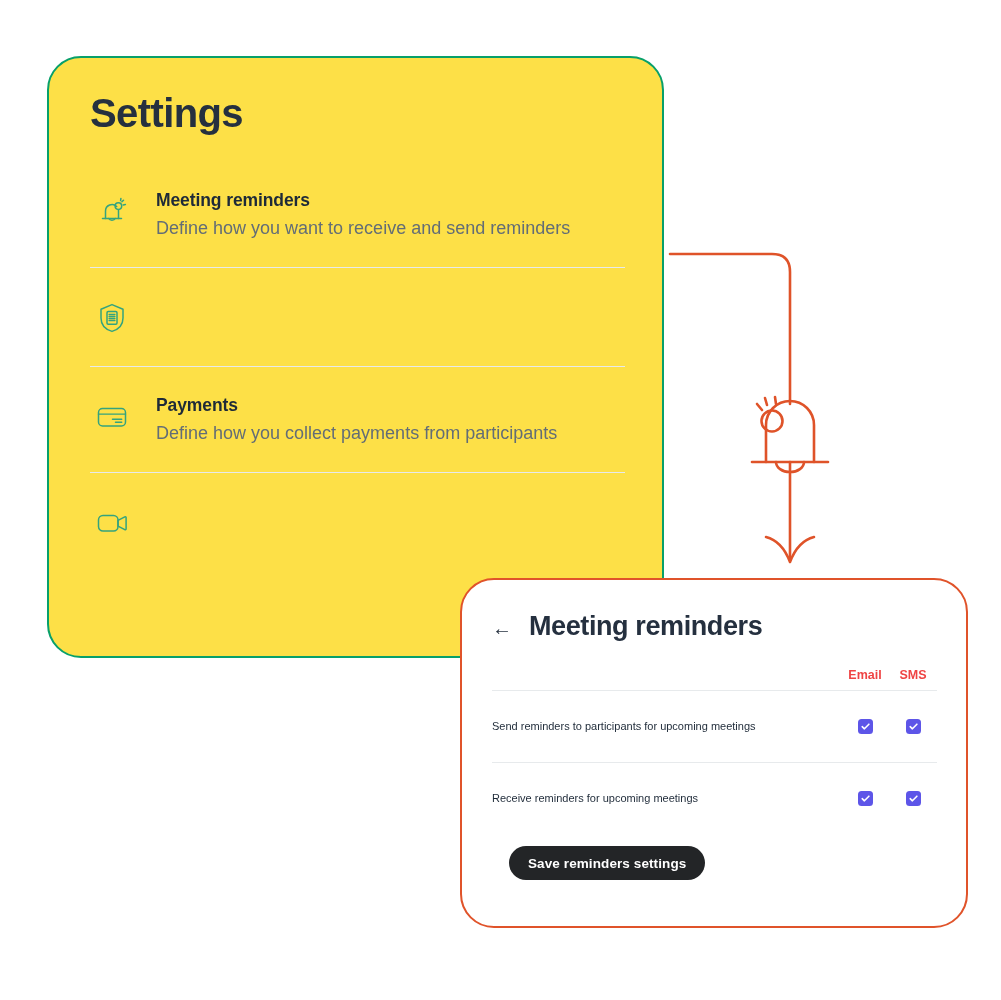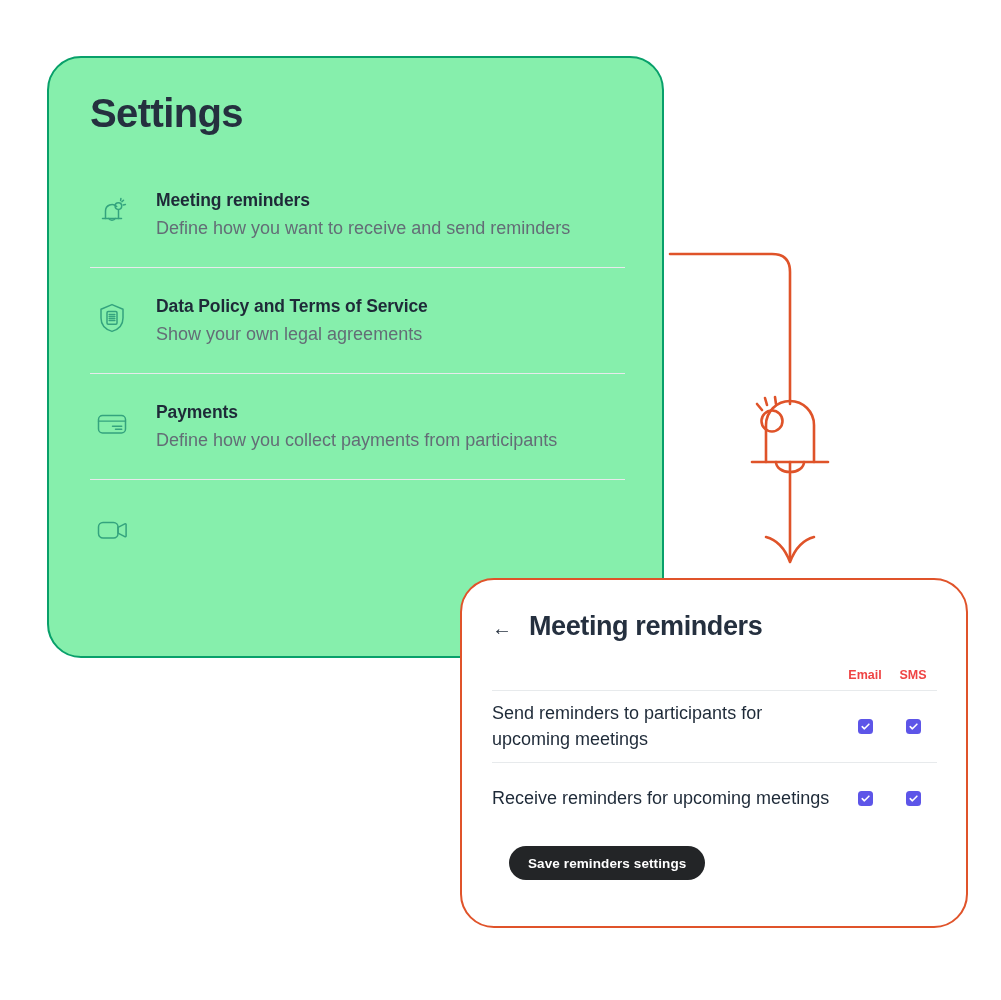--- a/index.html
+++ b/index.html
@@ -35,21 +35,21 @@
 
   
   .settings-card {
     position: absolute;
     left: 47px;
     top: 56px;
     width: 617px;
     height: 602px;
     border: 2.5px solid #08a06a;
     border-radius: 34px;
-    background: #86efac;
+    background: #fde047;
     box-sizing: border-box;
     z-index: 3;
   }
 
   .settings-title {
     position: absolute;
     left: 41px;
     top: 33px;
     font-size: 40px;
     font-weight: 700;
@@ -164,21 +164,21 @@
   }
 
   .rt-row {
     display: flex;
     align-items: center;
     border-top: 1px solid #e7eaec;
     height: 71px;
   }
   .rt-row .rt-label {
     flex: 1;
-    font-size: 18px;
+    font-size: 11px;
     color: #1e2a38;
     line-height: 1.4;
     padding-right: 10px;
   }
   .rt-row .rt-col {
     width: 48px;
     min-width: 48px;
     display: flex;
     align-items: center;
     justify-content: center;
@@ -273,24 +273,20 @@
       <div class="settings-row">
         <span class="row-icon">
           <svg width="32" height="32" viewBox="0 0 32 32" fill="none" stroke="#34a37e" stroke-width="1.5" stroke-linecap="round" stroke-linejoin="round">
             <path d="M16 2.6 L27 7.2 V16 c0 7.3-5 11.6-11 13.4 C10 27.6 5 23.3 5 16 V7.2 Z"></path>
             <rect x="11" y="9.6" width="10" height="12.6" rx="1.2"></rect>
             <path d="M13.2 12.6h5.6"></path>
             <path d="M13.2 14.6h5.6"></path>
             <path d="M13.2 16.6h5.6"></path>
             <path d="M13.2 18.6h5.6"></path>
           </svg>
-        </span>
-        <span class="row-text">
-          <div class="row-title">Data Policy and Terms of Service</div>
-          <div class="row-sub">Show your own legal agreements</div>
         </span>
       </div>
 
       <div class="settings-row">
         <span class="row-icon">
           <svg width="34" height="34" viewBox="0 0 34 34" fill="none" stroke="#34a37e" stroke-width="1.5" stroke-linecap="round" stroke-linejoin="round">
             <rect x="3.5" y="8.5" width="27" height="17.5" rx="4"></rect>
             <path d="M3.5 14.2h27" stroke-width="1.3"></path>
             <path d="M17.5 19.2h9.2"></path>
             <path d="M20.5 22.3h6.2"></path>

